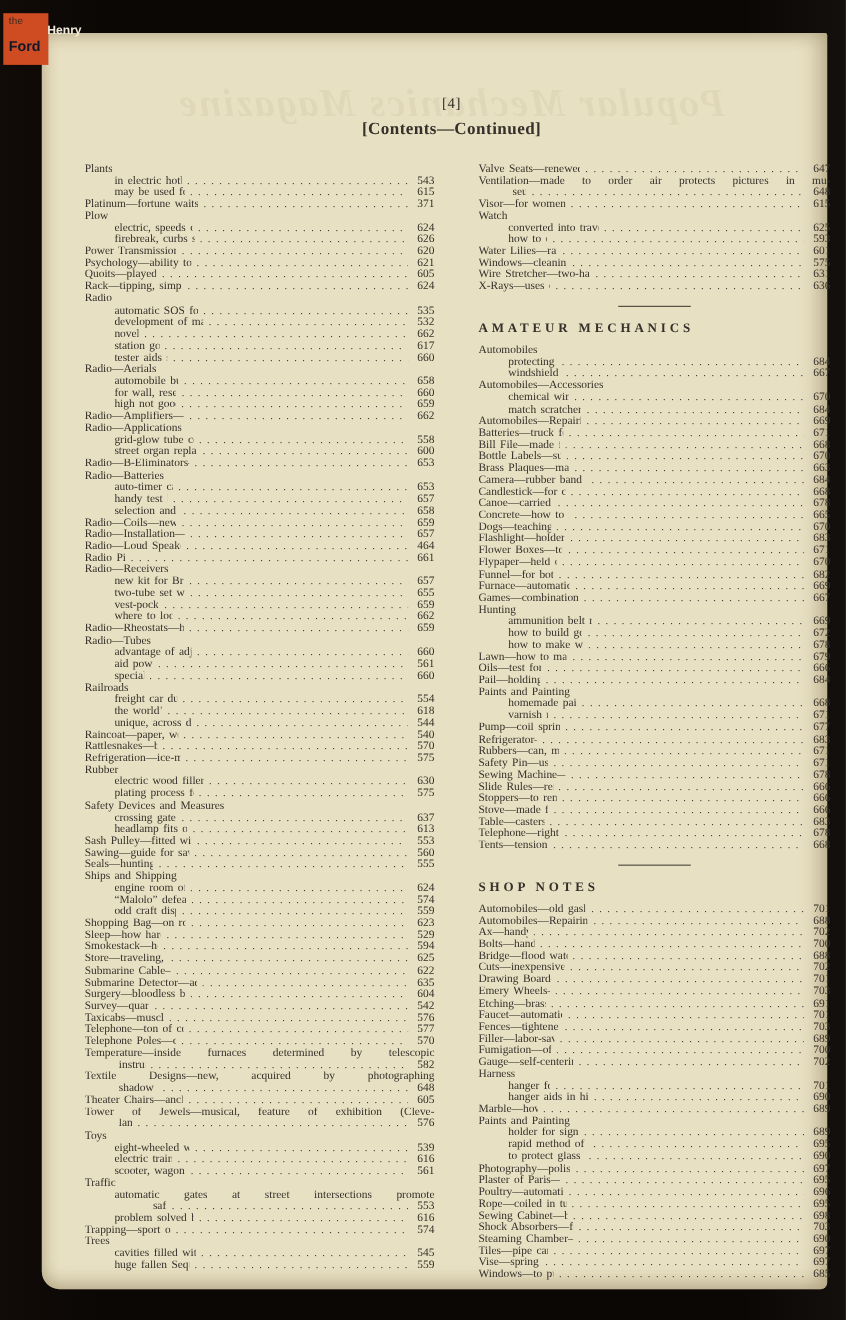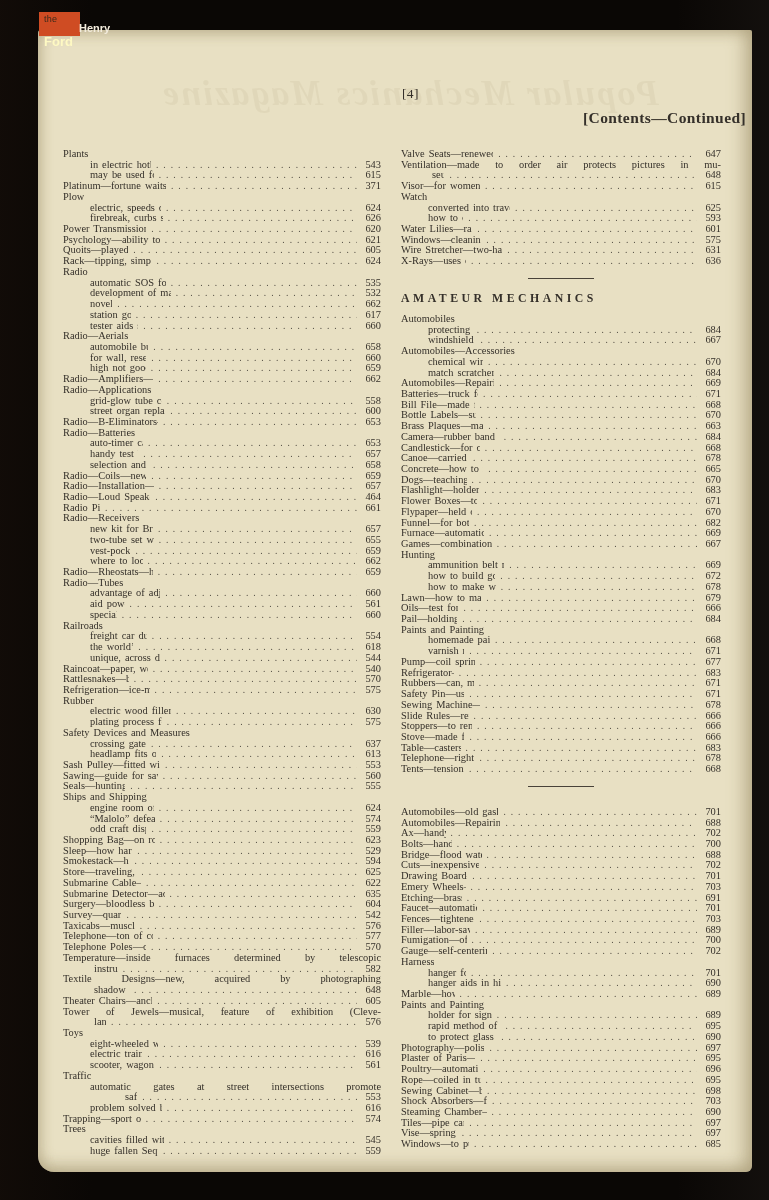--- a/index.html
+++ b/index.html
@@ -29,26 +29,26 @@
     font-size:36px; letter-spacing:2px;
     transform:scaleX(-1);
     color:#6e5a2e; opacity:.06;
     pointer-events:none; white-space:nowrap; overflow:hidden;
   }
   .folio{
     margin:56px 6px 0 37px; text-align:center;
     font-size:13.5px; letter-spacing:.5px;
   }
   .contents-title{
-    margin:7px 6px 0 37px; text-align:right;
+    margin:7px 6px 0 37px; text-align:center;
     font-size:15.5px; font-weight:600; letter-spacing:.4px;
   }
   .cols{
-    display:flex; gap:20px;
-    padding:22px 4px 0 25px;
+    display:flex; gap:40px;
+    padding:22px 4px 0 39px;
   }
   .col{min-width:0;}
   .col.left{flex:0 0 318px;}
   .col.right{flex:0 0 320px;}
   .toc-line{
     display:flex; align-items:baseline;
     font-size:10.4px; line-height:10.72px;
     word-spacing:1.4px; white-space:nowrap;
   }
   .toc-line .t{flex:0 1 auto; overflow:hidden;}
@@ -72,36 +72,35 @@
   .section-head{padding:11px 0 8px;}
   .section-head .rule{
     width:66px; border-top:1.2px solid #484239; margin:0 auto 12px;
   }
   .section-head .sec-label{
     text-align:left; font-weight:bold;
     font-size:11.8px; letter-spacing:3.5px; white-space:nowrap;
   }
   
   .brand{
-    position:absolute; left:3px; top:12px; width:41px; height:24px;
+    position:absolute; left:3px; top:12px; width:41px; height:47px;
     background:#cf4c23;
     font-family:"Liberation Sans", sans-serif;
-    margin-left:36px;
   }
   .b-the{
     position:absolute; left:5px; top:2px;
     font-size:9px; color:#3c2a1b; letter-spacing:.2px;
   }
   .b-henry{
     position:absolute; left:12px; top:10px;
     font-size:11px; font-weight:bold; color:#f3ecdd;padding-left:28px;
   }
   .b-ford{
     position:absolute; left:5px; top:22px;
-    font-size:13px; font-weight:bold; color:#fef9c3;
+    font-size:13px; font-weight:bold; color:#0f172a;
   }
 </style>
 </head>
 <body>
 
 <div class="stage">
   <div class="paper">
     <div class="ghost">Popular Mechanics Magazine</div>
     <div class="folio">[4]</div>
     <div class="contents-title">[Contents—Continued]</div>
@@ -798,20 +797,21 @@
             <span class="leader"></span>
             <span class="pg">678</span>
           </div>
           <div class="toc-line i0">
             <span class="t">Tents—tension regulator for</span>
             <span class="leader"></span>
             <span class="pg">668</span>
           </div>
           <div class="section-head">
             <div class="rule"></div>
+            <div class="sec-label">SHOP NOTES</div>
           </div>
           <div class="toc-line i0">
             <span class="t">Automobiles—old gaskets may be used over again</span>
             <span class="leader"></span>
             <span class="pg">701</span>
           </div>
           <div class="toc-line i0">
             <span class="t">Automobiles—Repairing—relining Ford brake bands</span>
             <span class="leader"></span>
             <span class="pg">688</span>

